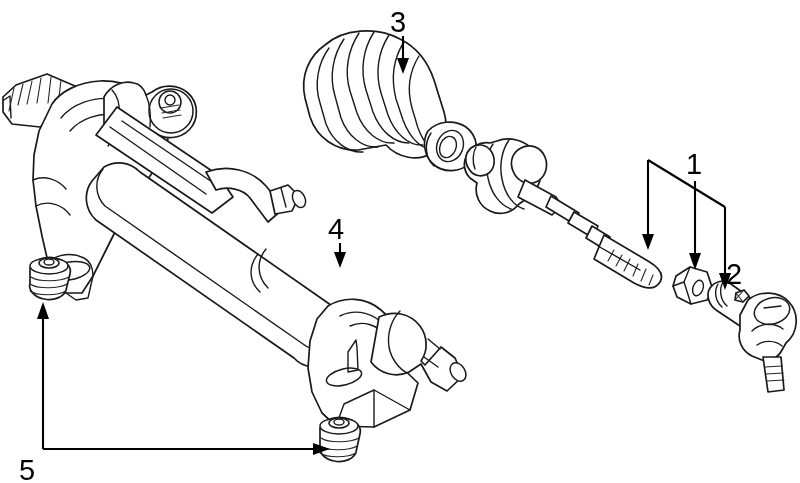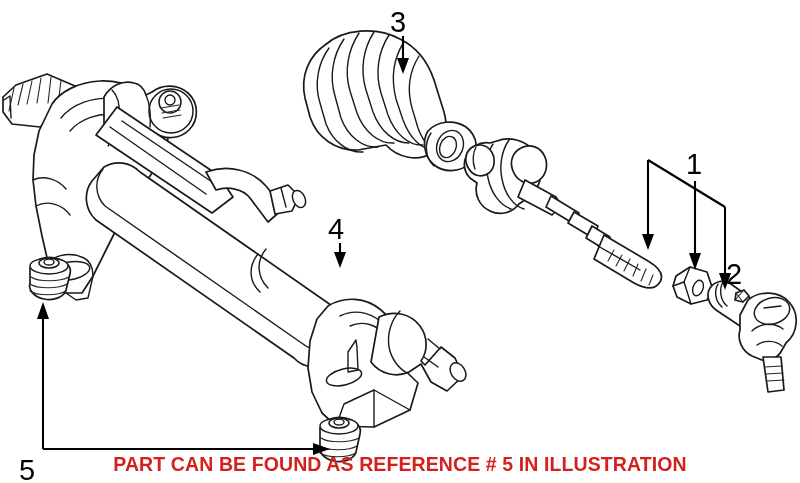--- a/index.html
+++ b/index.html
@@ -395,15 +395,14 @@
     </g>
 
     <text class="callout-num" x="390" y="32">3</text>
     <text class="callout-num" x="328" y="239">4</text>
     <text class="callout-num" x="686" y="174">1</text>
     <text class="callout-num" x="726" y="284">2</text>
     <text class="callout-num" x="19" y="480">5</text>
 
   </svg>
 
-  <div class="note-text" style="color: rgb(212, 33, 30);">PART CAN BE FOUND AS REFERENCE # 5 IN ILLUSTRATION</div>
 
 </div>
 
 </body></html>

